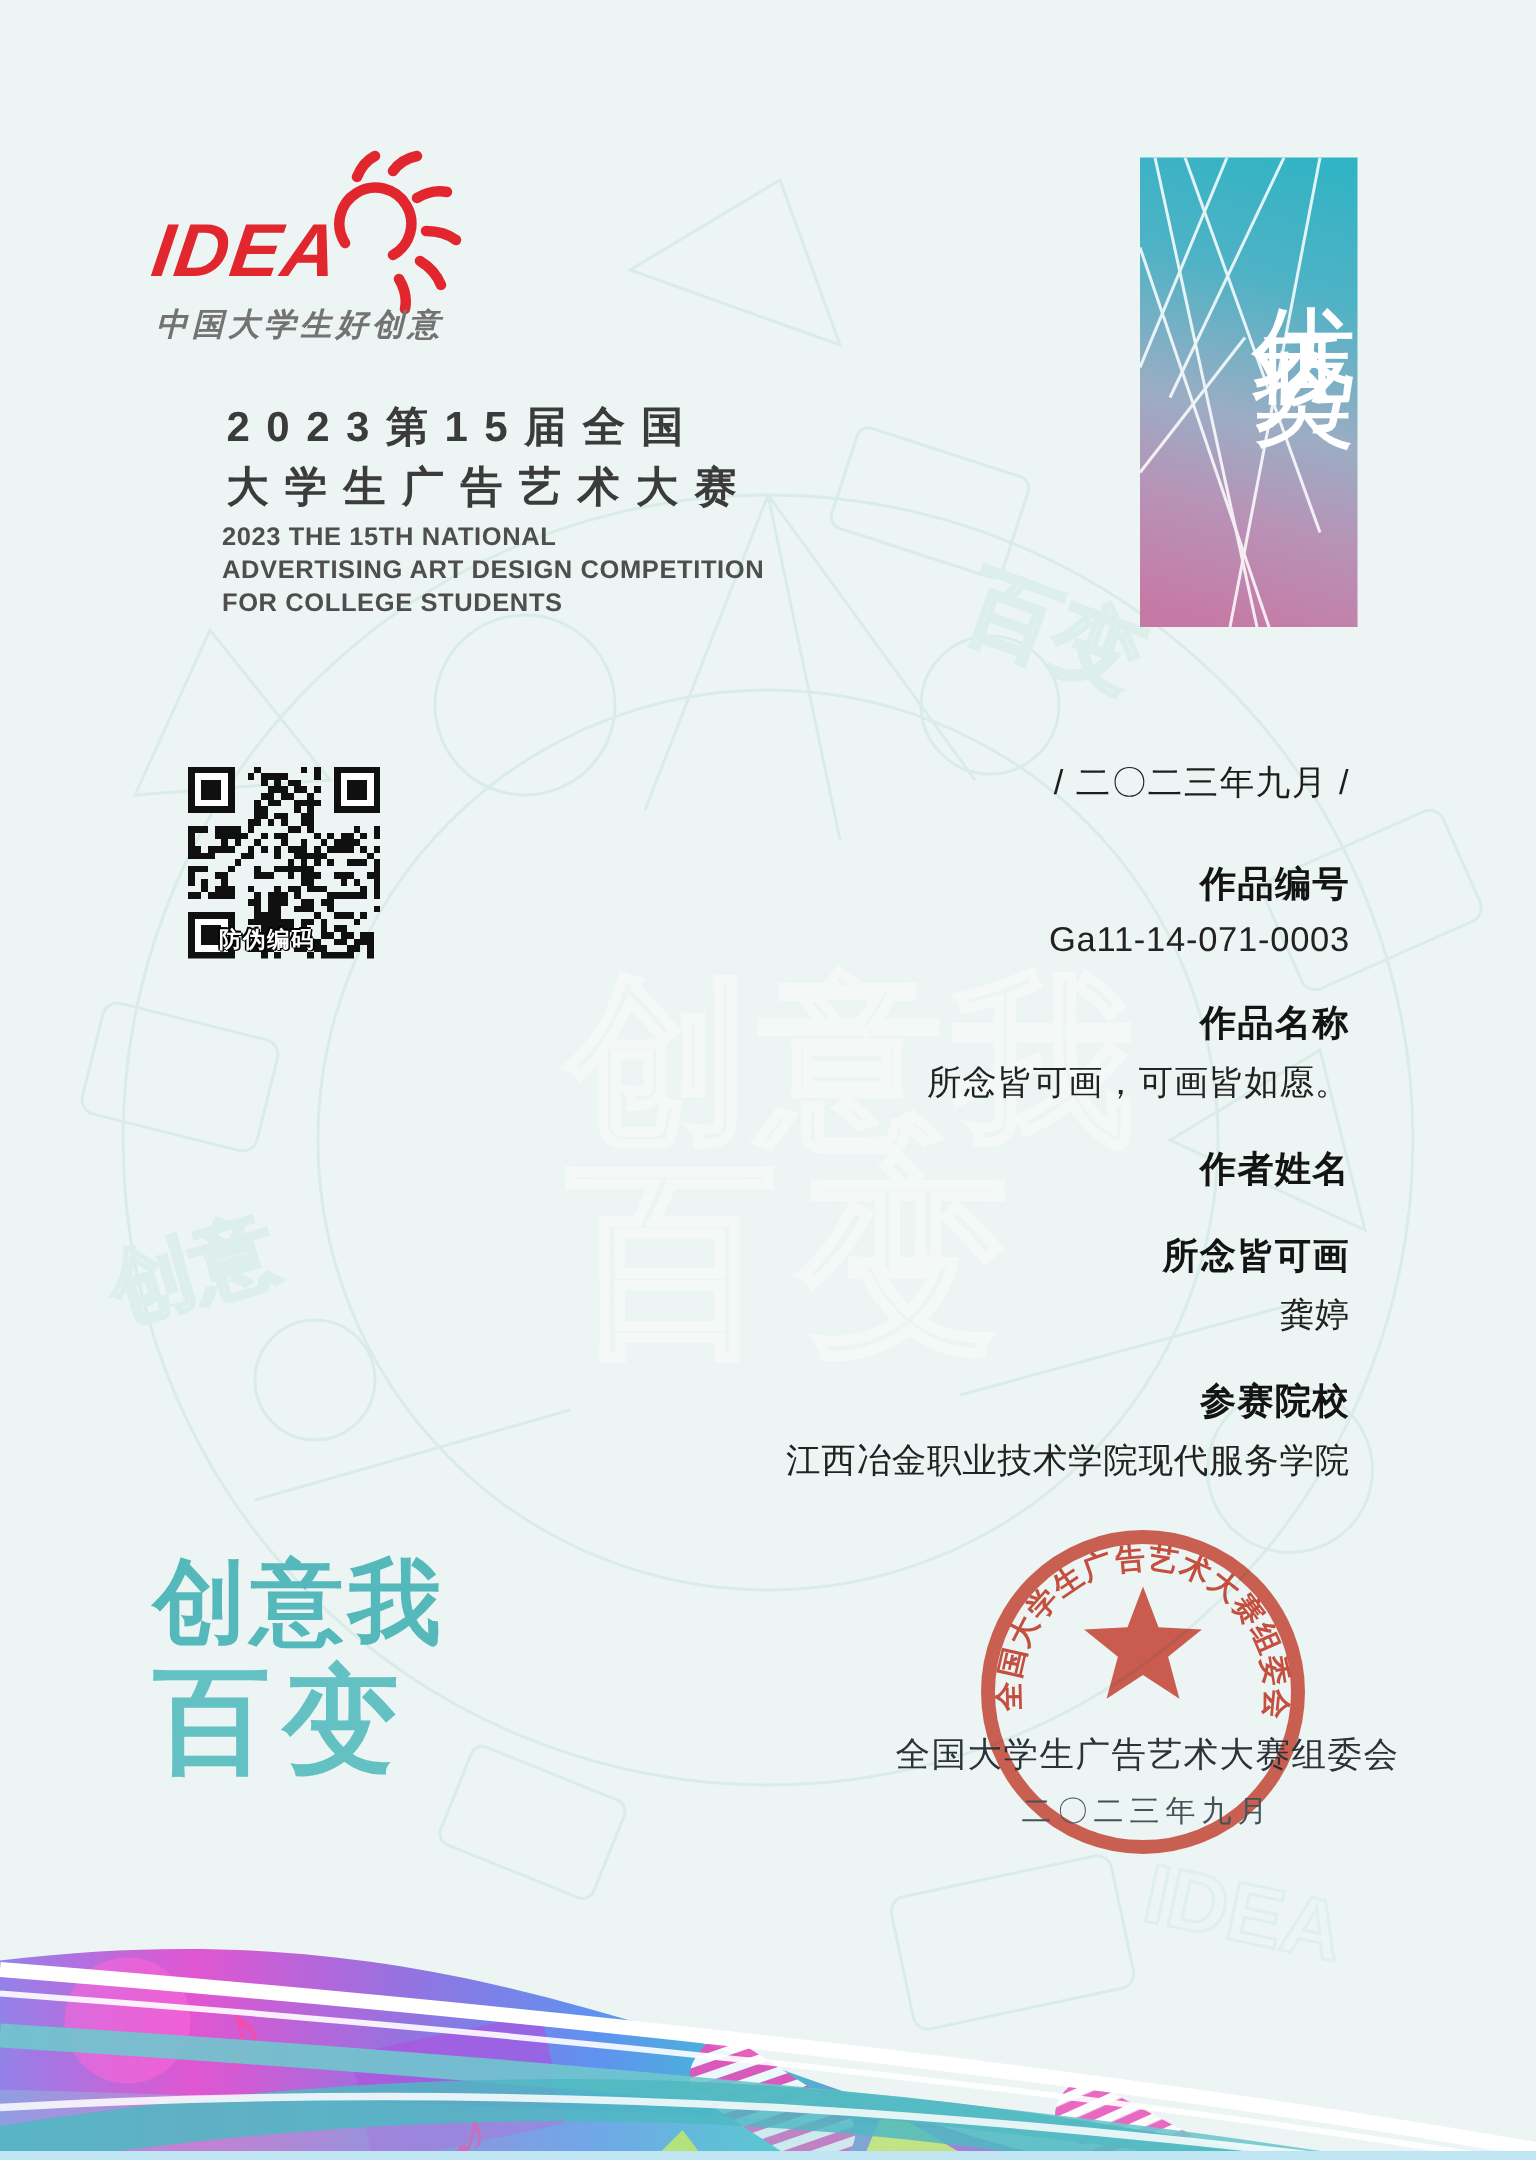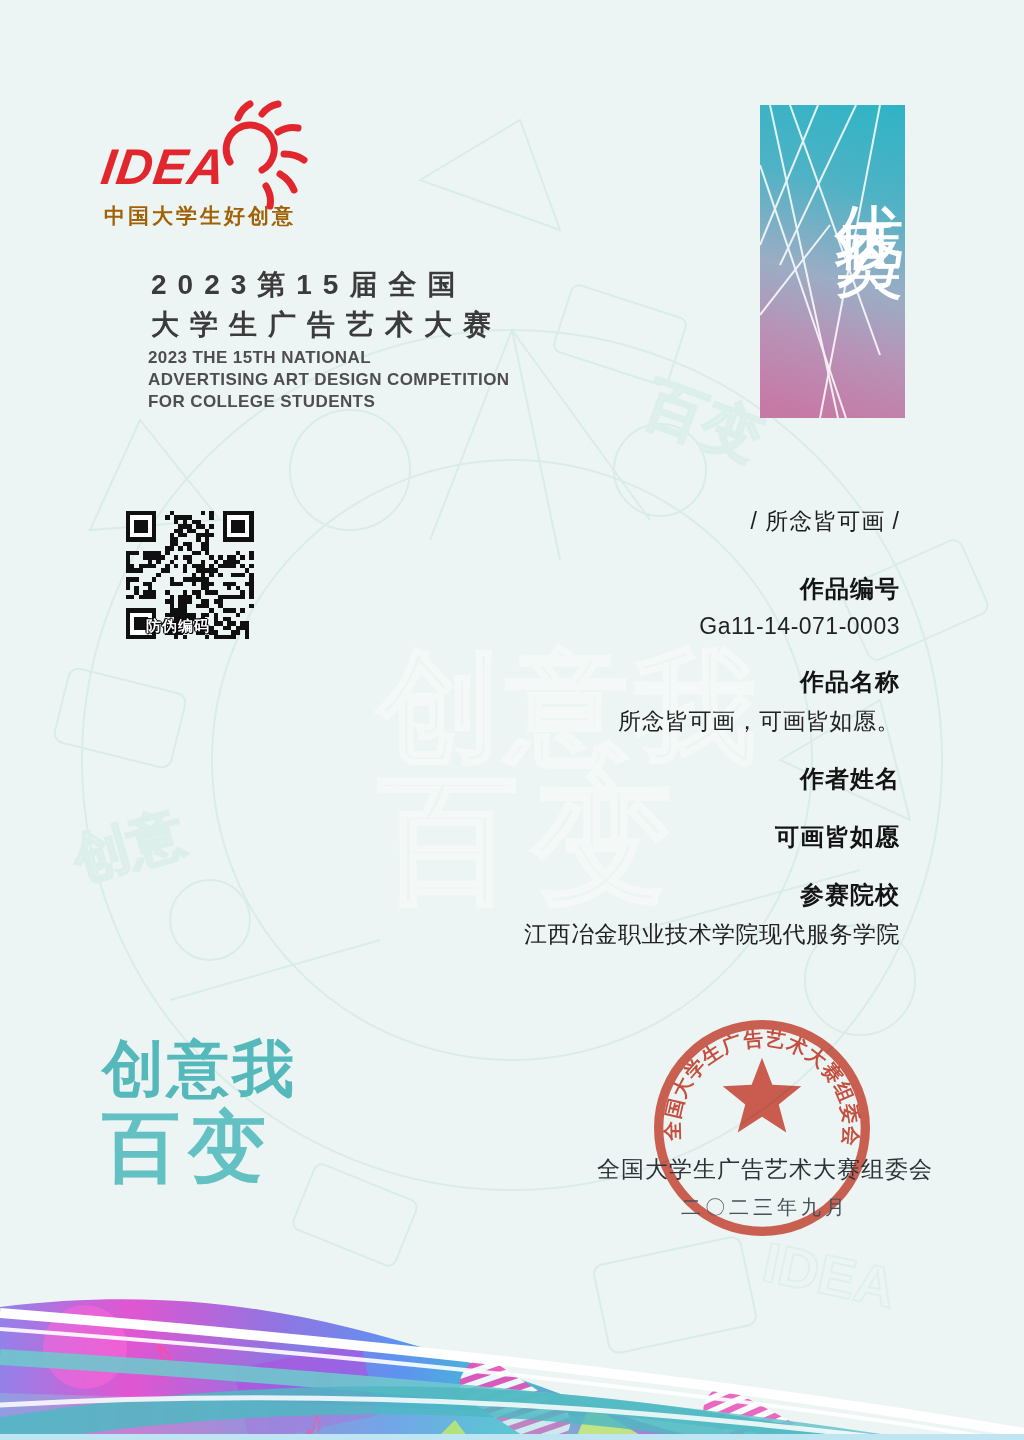--- a/index.html
+++ b/index.html
@@ -11,21 +11,21 @@
              font-weight:900;color:transparent;-webkit-text-stroke:2.5px rgba(255,255,255,.75);
              line-height:1.02;letter-spacing:6px;pointer-events:none;}
   .watermark .w1{font-size:122px;}
   .watermark .w2{font-size:140px;letter-spacing:14px;}
   
   .brand{position:absolute;left:100px;top:110px;z-index:3;width:300px;height:130px;}
   .idea-text{position:absolute;left:2px;top:28px;font-size:50px;font-weight:900;
              font-style:italic;color:#e2262d;transform:skewX(-8deg);letter-spacing:1px;}
   .sun{position:absolute;left:92px;top:-10px;}
   .tagline{position:absolute;left:104px;top:202px;z-index:3;font-size:21px;font-weight:700;
-           color:#a16207;letter-spacing:3px;}
+           color:#737373;letter-spacing:3px;font-style:italic;}
   
   .title-cn{position:absolute;left:103px;z-index:3;font-size:28px;font-weight:700;
             color:#3b3b3b;letter-spacing:11px;white-space:nowrap;margin-left:48px;}
   .t1{top:266px;} .t2{top:306px;}
   .title-en{position:absolute;left:104px;top:347px;z-index:3;font-size:17px;font-weight:700;
             color:#4e4e4e;line-height:22px;letter-spacing:.4px;margin-left:44px;}
   
   .banner{position:absolute;left:760px;top:105px;width:145px;height:313px;z-index:3;
           background:linear-gradient(196deg,#2eb4c5 0%,#4fb2c5 28%,#9badc4 55%,#b892b7 74%,#c679a5 96%);}
   .banner svg{position:absolute;inset:0;}
@@ -421,34 +421,35 @@
         <rect x="23" y="1" width="5" height="5" fill="#fff"></rect>
         <rect x="24" y="2" width="3" height="3"></rect>
         <rect x="0" y="22" width="7" height="7"></rect>
         <rect x="1" y="23" width="5" height="5" fill="#fff"></rect>
         <rect x="2" y="24" width="3" height="3"></rect>
       </svg>
     <div class="qr-caption">防伪编码</div>
   </div>
 
   <div class="info">
-    <div class="category">/ 所念皆可画 /</div>
+    <div class="category">/ 二〇二三年九月 /</div>
     <div class="field">
       <div class="label">作品编号</div>
       <div class="value">Ga11-14-071-0003</div>
     </div>
     <div class="field">
       <div class="label">作品名称</div>
       <div class="value">所念皆可画，可画皆如愿。</div>
     </div>
     <div class="field">
       <div class="label">作者姓名</div>
     </div>
     <div class="field">
-      <div class="label">可画皆如愿</div>
+      <div class="label">所念皆可画</div>
+      <div class="value">龚婷</div>
     </div>
     <div class="field">
       <div class="label">参赛院校</div>
       <div class="value">江西冶金职业技术学院现代服务学院</div>
     </div>
   </div>
 
   <div class="footer-logo">
     <div class="l1">创意我</div>
     <div class="l2">百变</div>

